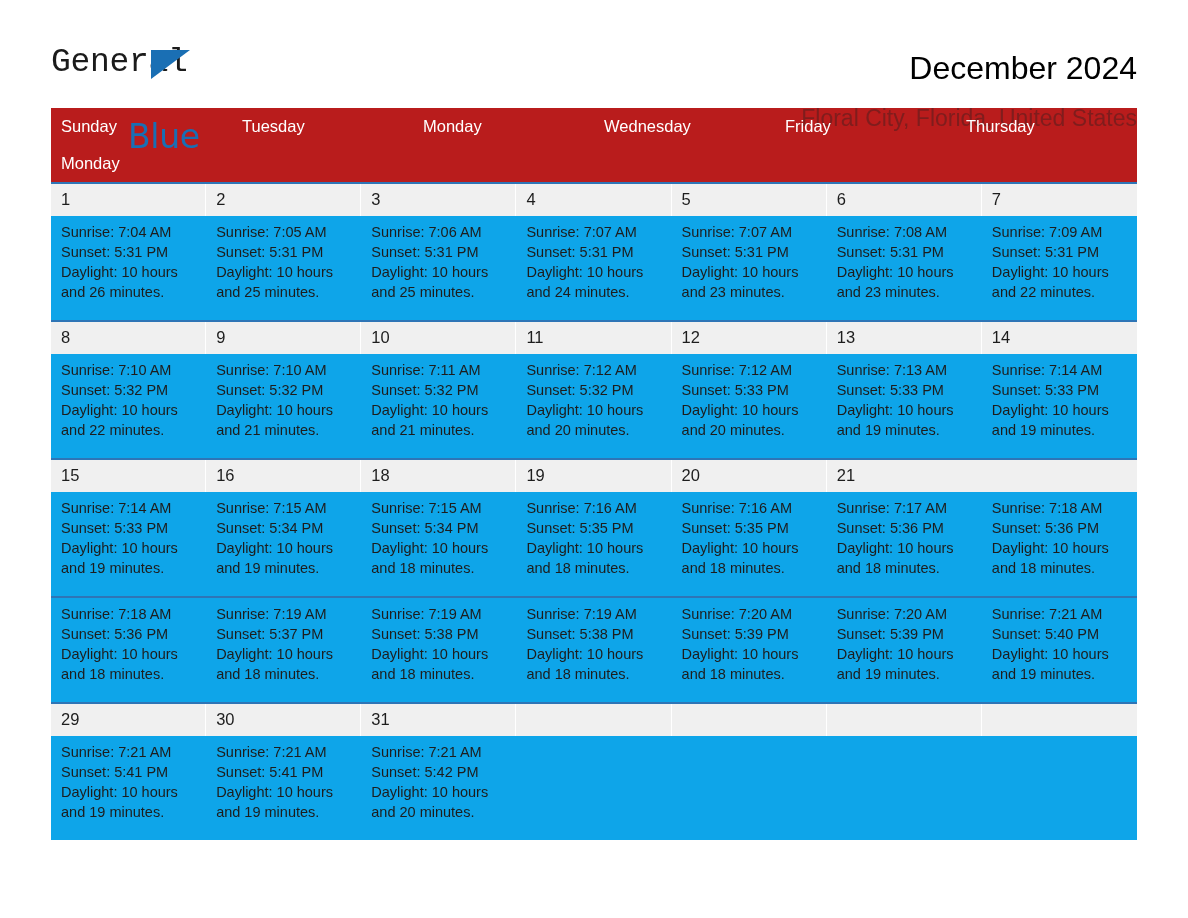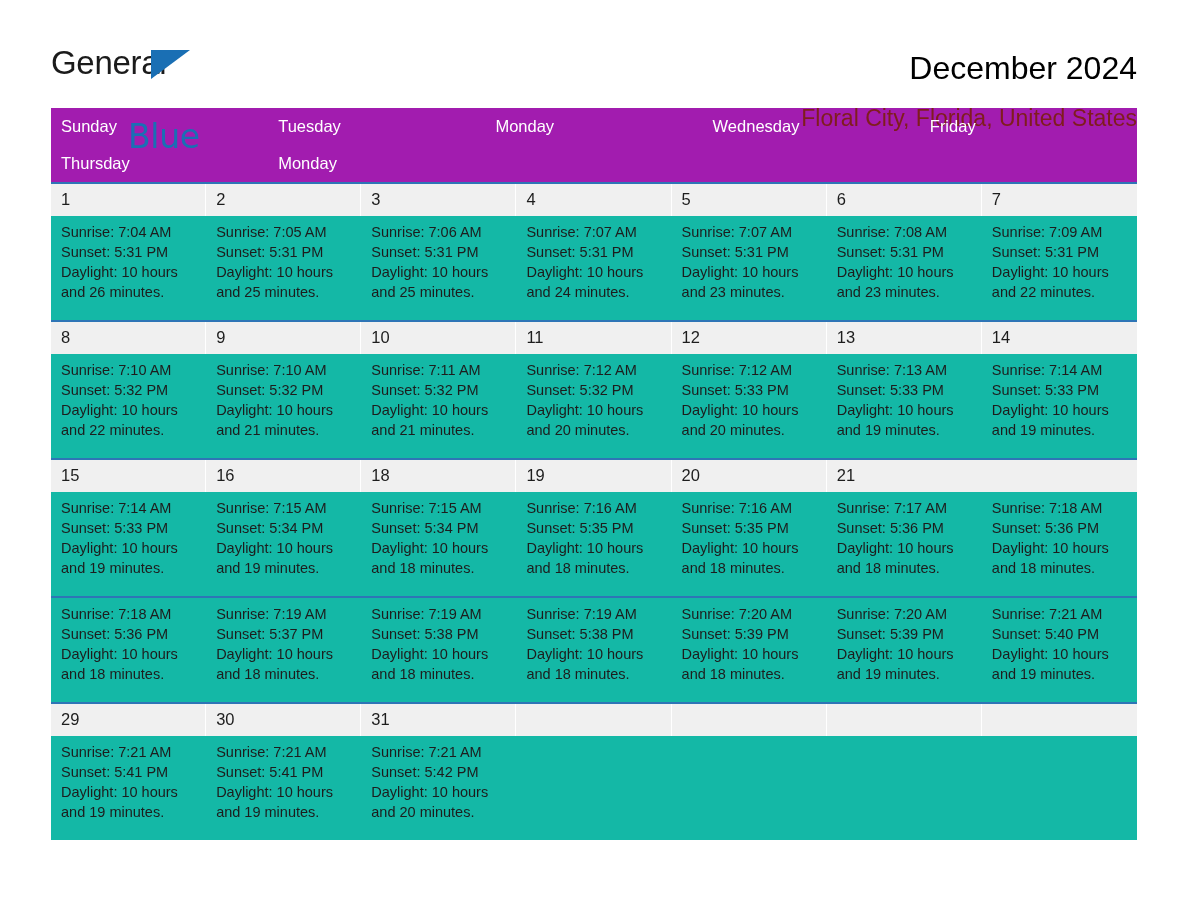--- a/index.html
+++ b/index.html
@@ -38,21 +38,21 @@
     flex: none;
   }
   .logo-general {
     position: absolute;
     left: 0;
     top: 0;
     font-size: 33px;
     line-height: 38px;
     letter-spacing: -0.3px;
     color: #1b1b1b;
-    font-family: Liberation Sans, sans-serif;
+    font-family: Liberation Mono, monospace;
     font-weight: 400;
   }
   .logo-tri {
     position: absolute;
     left: 100px;
     top: 6px;
     width: 0;
     height: 0;
     border-left: 39px solid #1a6fb4;
     border-bottom: 29px solid transparent;
@@ -89,43 +89,43 @@
     white-space: nowrap;
   }
 
   
   .calendar {
     width: 1086px;
     margin-top: 16px;
   }
   .weekhead {
     display: grid;
-    grid-template-columns: repeat(5, 1fr);
-    background: #a21caf;
+    grid-template-columns: repeat(6, 1fr);
+    background: #b91c1c;
   }
   .weekhead .dow {
     color: #ffffff;
     font-size: 16.5px;
     line-height: 20px;
     padding: 8px 0 9px 10px;
     box-sizing: border-box;
     white-space: nowrap;
   }
   .week {
     border-top: 2px solid #2e75b6;
   }
   .week .datestrip {
     display: grid;
     grid-template-columns: repeat(7, 1fr);
     background: #f0f0f0;
   }
   .week .bodystrip {
     display: grid;
     grid-template-columns: repeat(7, 1fr);
-    background: #14b8a6;
+    background: #0ea5e9;
   }
   .datecell {
     font-size: 16.5px;
     line-height: 19px;
     color: #1d1d1d;
     padding: 6px 0 7px 10px;
     box-sizing: border-box;
     border-right: 1px solid #ffffff;
   }
   .datecell:last-child { border-right: none; }

